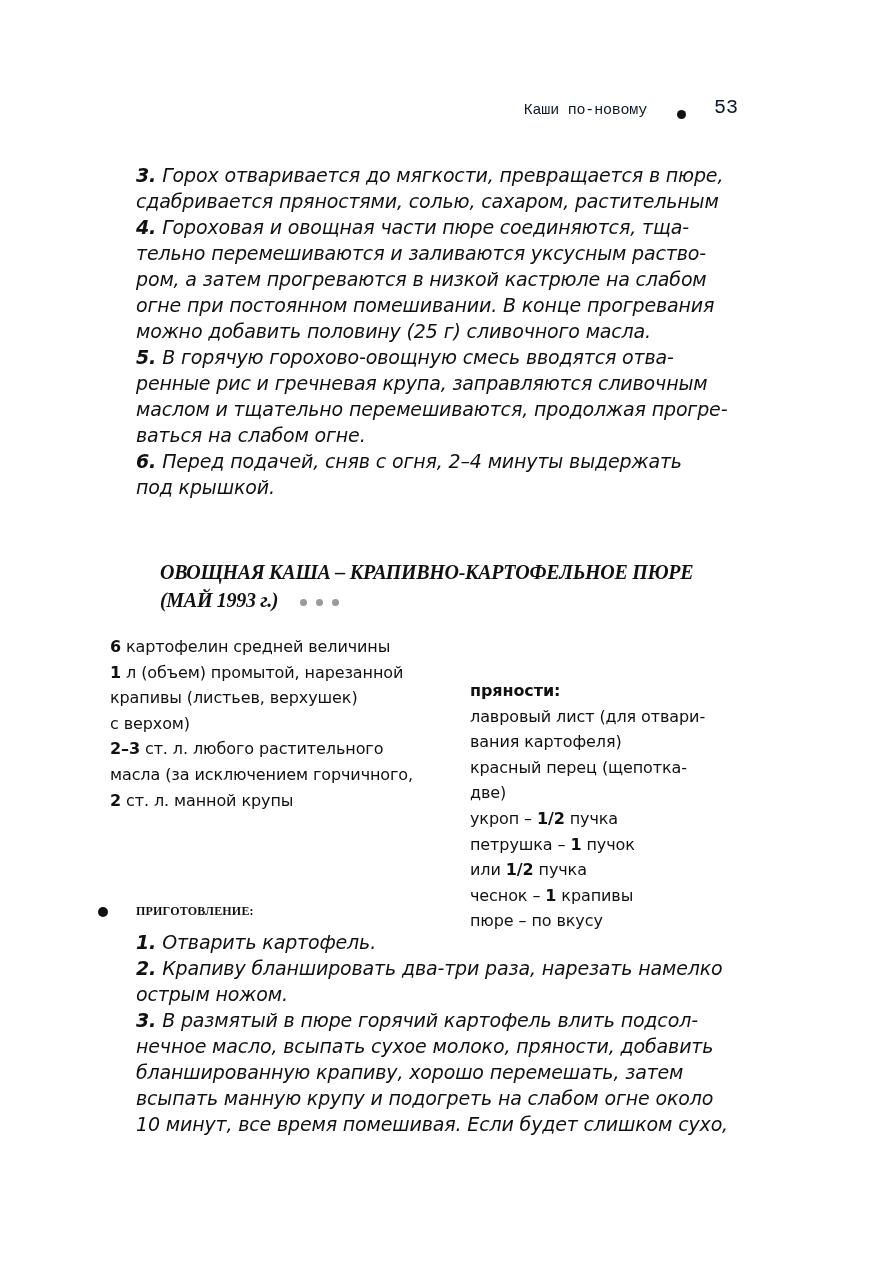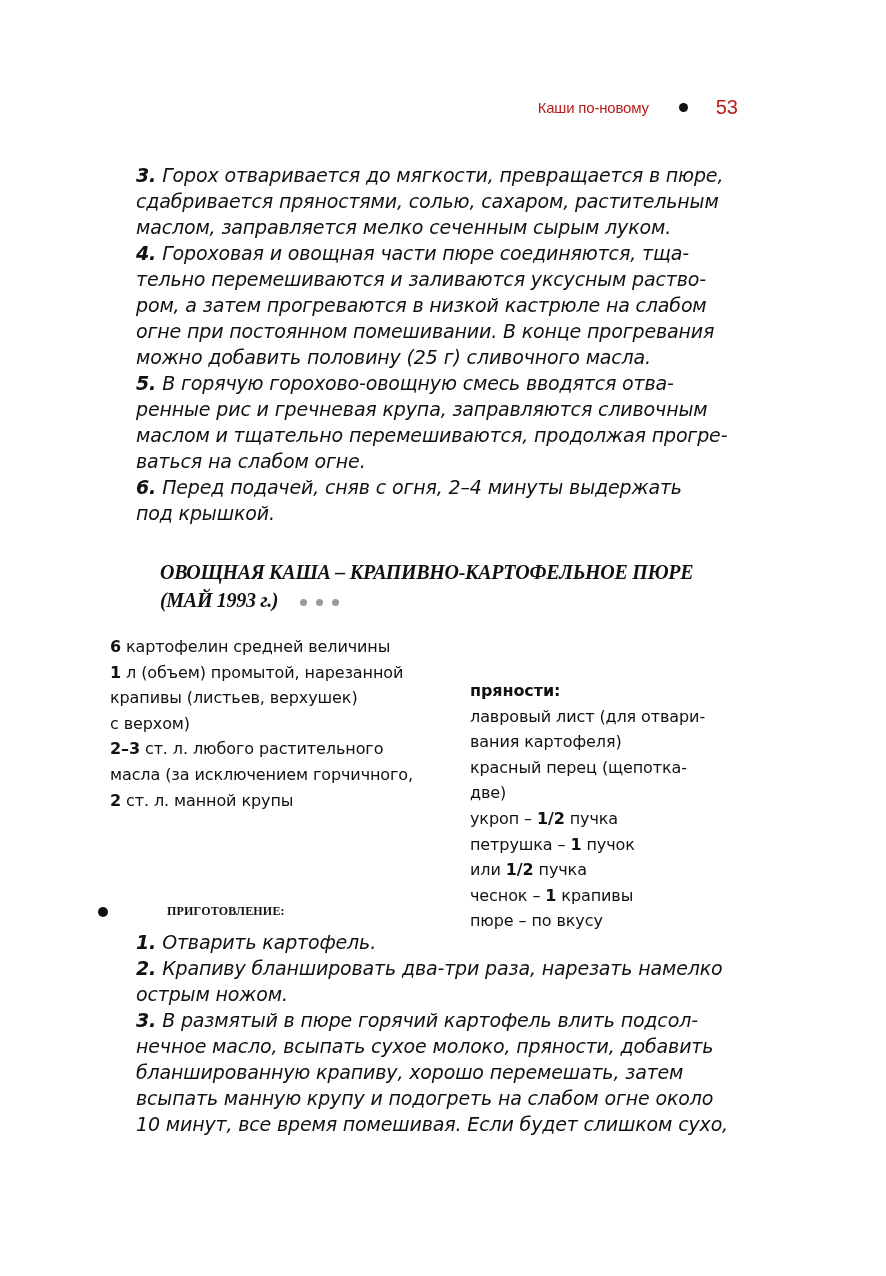--- a/index.html
+++ b/index.html
@@ -13,23 +13,23 @@
       position: relative;
       overflow: hidden;
       color: #111111;
       font-family: "DejaVu Sans", sans-serif;
     }
     .running-head {
       position: absolute;
       top: 96px;
       right: 148px;
       display: flex;
-      align-items: center;
-      font-family: Liberation Sans, sans-serif;
-      color: #b91c1c;
+      align-items: flex-end;
+      font-family: Liberation Mono, monospace;
+      color: #0f172a;
     }
     .running-head .section {
       font-size: 15px;
       letter-spacing: -0.2px;
     }
     .running-head .bullet {
       width: 9px;
       height: 9px;
       background: #111;
       border-radius: 50%;
@@ -108,37 +108,35 @@
       height: 10px;
       background: #111;
       border-radius: 50%;
       margin-right: 28px;
     }
     .prep-heading .label {
       font-family: "Liberation Serif", serif;
       font-weight: bold;
       font-size: 12px;
       letter-spacing: 0.2px;
-      margin-left: 31px;
     }
   </style>
 </head>
 <body>
 
 <div class="running-head">
   <span class="section">Каши по-новому</span>
   <span class="bullet"></span>
   <span class="page-num">53</span>
 </div>
 
 <div class="para-block" style="top:162px;">
   <div class="step">
     <span class="ln"><span class="num">3.</span><span>Горох отваривается до мягкости, превращается в пюре,</span></span>
     <span class="ln">сдабривается пряностями, солью, сахаром, растительным</span>
-    <span class="ln">маслом, заправляется мелко сеченным сырым луком.</span>
   </div>
   <div class="step">
     <span class="ln"><span class="num">4.</span><span>Гороховая и овощная части пюре соединяются, тща-</span></span>
     <span class="ln">тельно перемешиваются и заливаются уксусным раство-</span>
     <span class="ln">ром, а затем прогреваются в низкой кастрюле на слабом</span>
     <span class="ln">огне при постоянном помешивании. В конце прогревания</span>
     <span class="ln">можно добавить половину (25 г) сливочного масла.</span>
   </div>
   <div class="step">
     <span class="ln"><span class="num">5.</span><span>В горячую горохово-овощную смесь вводятся отва-</span></span>

